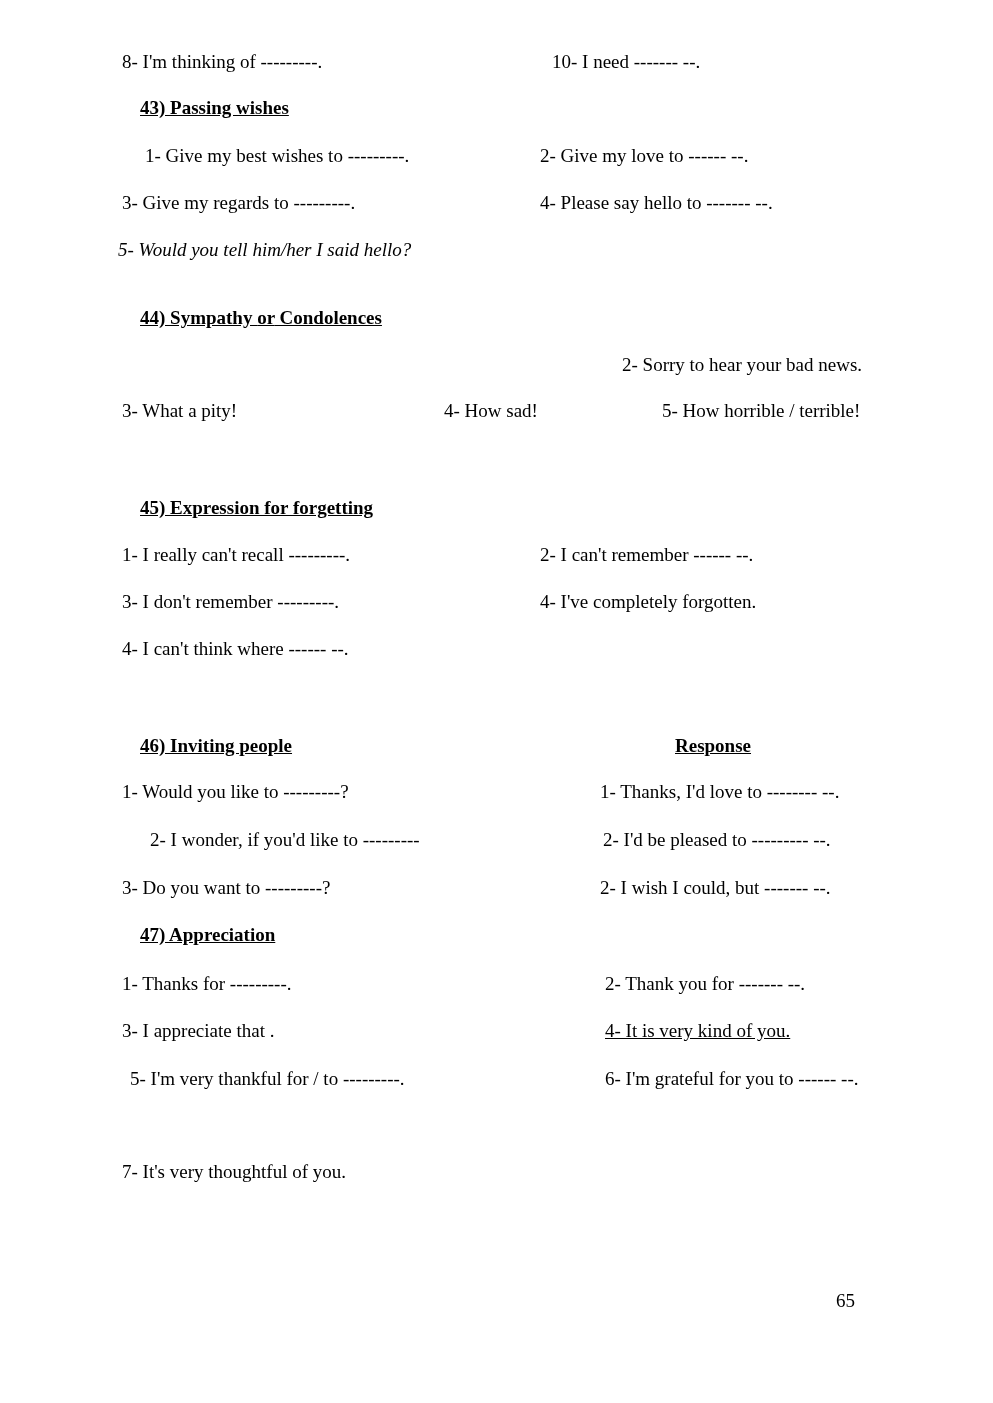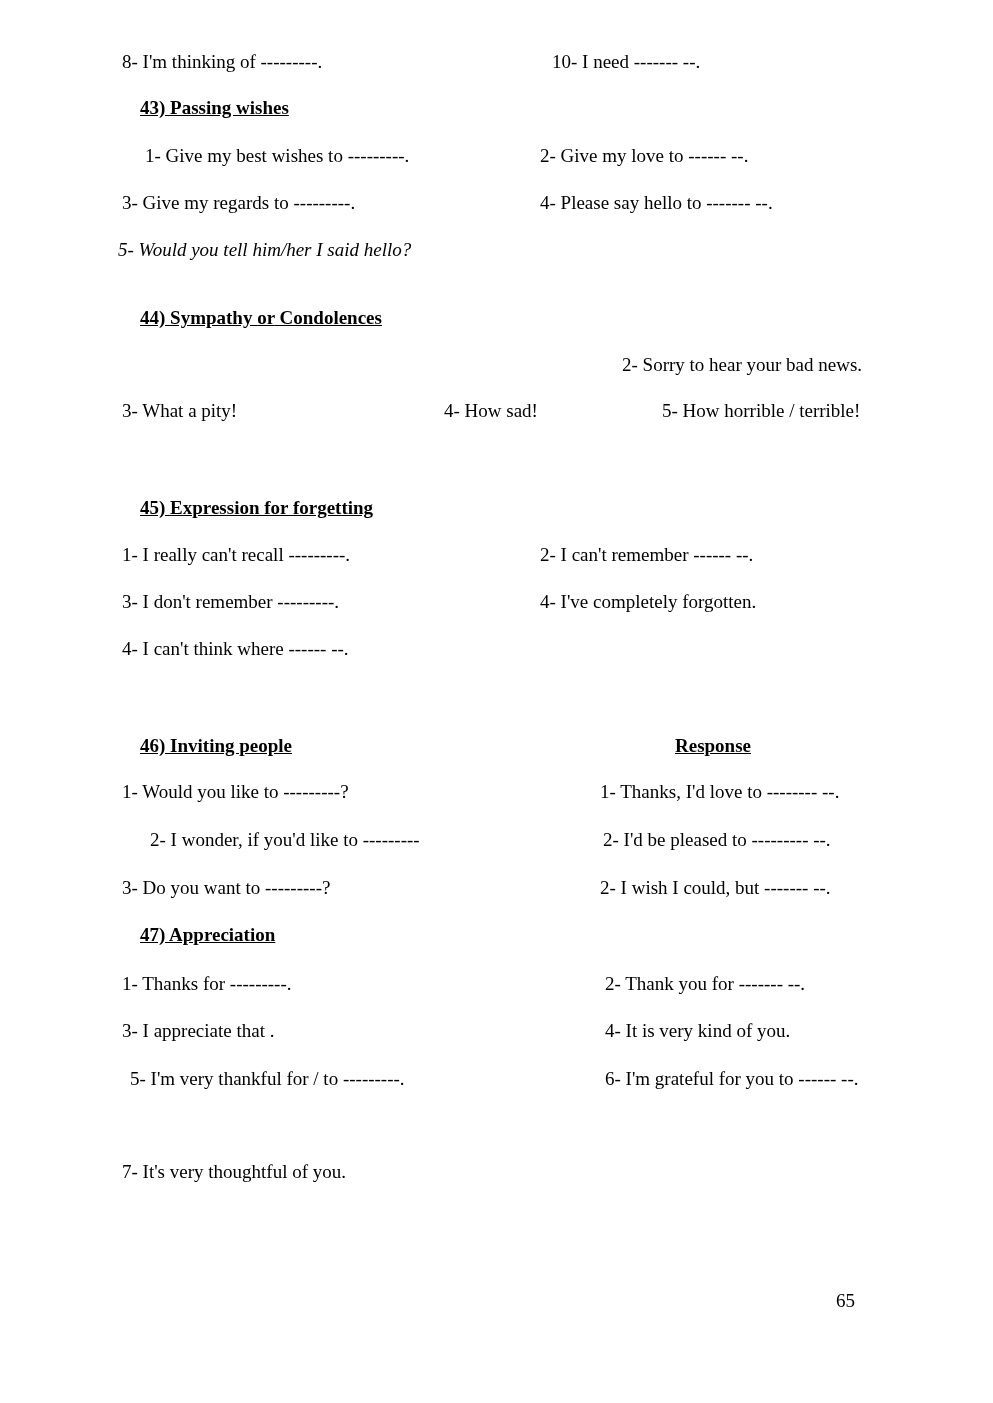--- a/index.html
+++ b/index.html
@@ -60,20 +60,20 @@
   <span class="t" style="left:600px; top:781px;">1- Thanks, I'd love to -------- --.</span>
   <span class="t" style="left:122px; top:829px;margin-left:28px;">2- I wonder, if you'd like to ---------</span>
   <span class="t" style="left:603px; top:829px;">2- I'd be pleased to --------- --.</span>
   <span class="t" style="left:122px; top:877px;">3- Do you want to ---------?</span>
   <span class="t" style="left:600px; top:877px;">2- I wish I could, but ------- --.</span>
 
   <span class="t h" style="left:122px; top:924px;">47) Appreciation</span>
   <span class="t" style="left:122px; top:973px;">1- Thanks for ---------.</span>
   <span class="t" style="left:605px; top:973px;">2- Thank you for ------- --.</span>
   <span class="t" style="left:122px; top:1020px;">3- I appreciate that .</span>
-  <span class="t" style="left:605px; top:1020px;">4- It is very kind of you.</span>
+  <span class="t" style="left:605px; top:1020px;text-decoration:underline;">4- It is very kind of you.</span>
   <span class="t" style="left:122px; top:1068px;margin-left:8px;">5- I'm very thankful for / to ---------.</span>
   <span class="t" style="left:605px; top:1068px;">6- I'm grateful for you to ------ --.</span>
   <span class="t" style="left:122px; top:1115px;margin-top:46px;">7- It's very thoughtful of you.</span>
 
   <span class="t" style="left:836px; top:1290px;">65</span>
 
 </div>
 
 </body></html>

